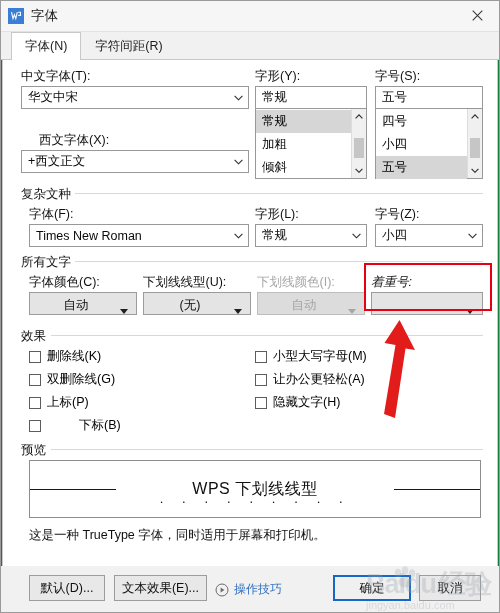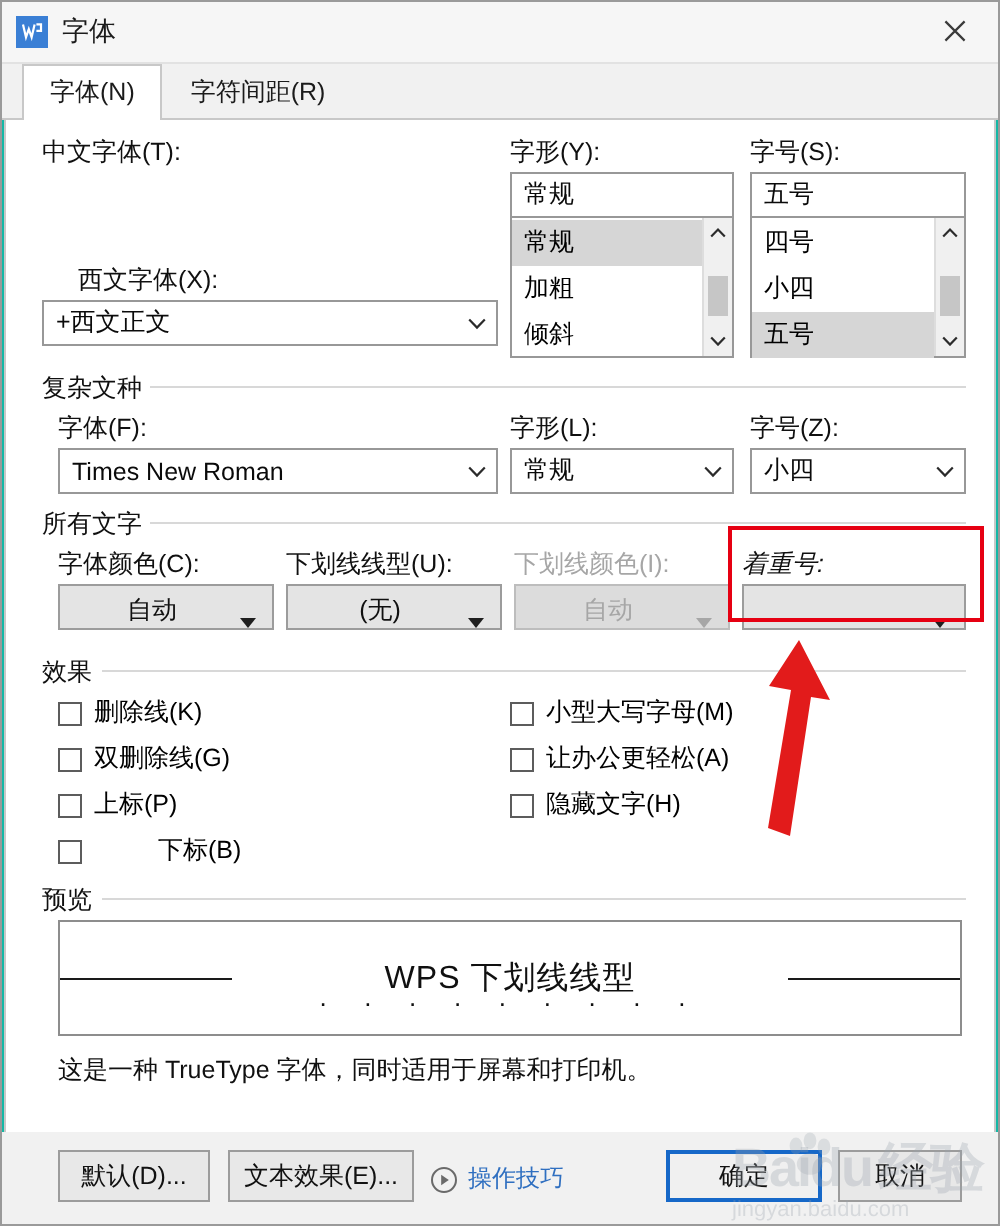--- a/index.html
+++ b/index.html
@@ -11,21 +11,21 @@
     font-family: "Liberation Sans", "DejaVu Sans", sans-serif;
     font-size: 12px;
     color: #000000;
     overflow: hidden;
     position: relative;
   }
   .dialog {
     position: absolute;
     left: 0; top: 0;
     width: 500px; height: 613px;
-    background: #14b8a6;
+    background: #15803d;
     border: 1px solid #9a9a9a;
     box-sizing: border-box;
     display: flex;
     flex-direction: column;
   }
   
   .titlebar {
     height: 30px;
     background: #f6f6f6;
     border-bottom: 1px solid #e2e2e2;
@@ -359,20 +359,28 @@
       <span>字体(N)</span>
     </div>
     <div class="tab">
       <span>字符间距(R)</span>
     </div>
   </div>
 
   <div class="panel">
 
     <div class="lbl" style="left:18px; top:8px;">中文字体(T):</div>
+    <div class="combo" style="left:18px; top:26px; width:228px;">
+      <div class="val">华文中宋</div>
+      <div class="chev">
+        <svg width="9" height="6" viewBox="0 0 9 6">
+            <path d="M0.6 0.8 L4.5 4.8 L8.4 0.8" fill="none" stroke="#2b2b2b" stroke-width="1.1"></path>
+          </svg>
+      </div>
+    </div>
 
     <div class="lbl" style="left:18px; top:72px;margin-left:18px;">西文字体(X):</div>
     <div class="combo" style="left:18px; top:90px; width:228px;">
       <div class="val">+西文正文</div>
       <div class="chev">
         <svg width="9" height="6" viewBox="0 0 9 6">
             <path d="M0.6 0.8 L4.5 4.8 L8.4 0.8" fill="none" stroke="#2b2b2b" stroke-width="1.1"></path>
           </svg>
       </div>
     </div>

